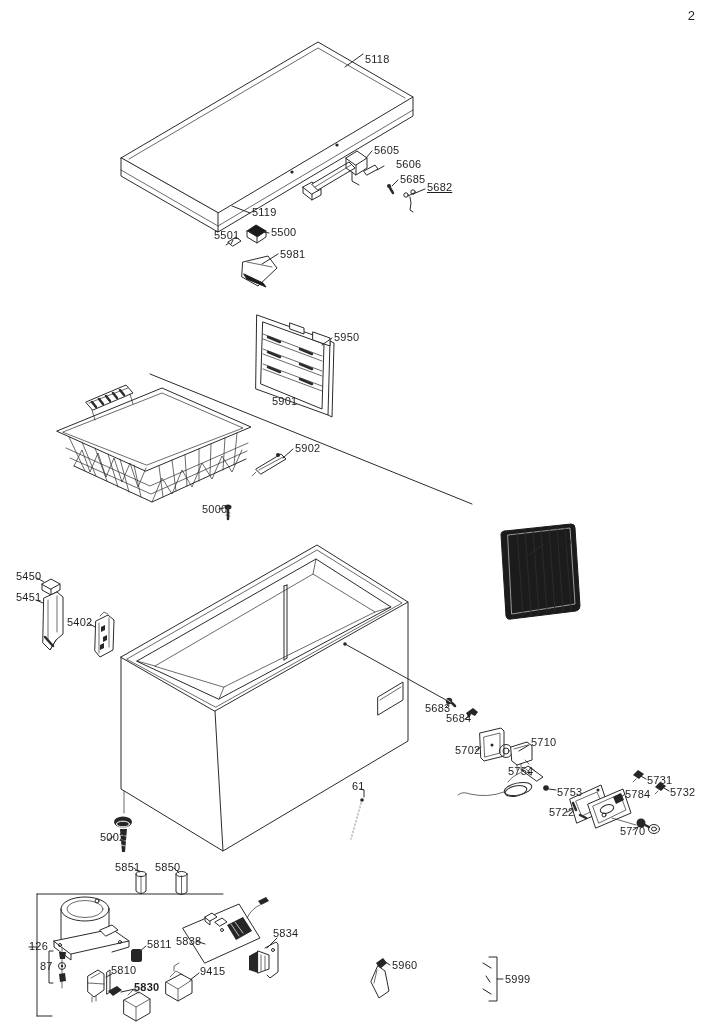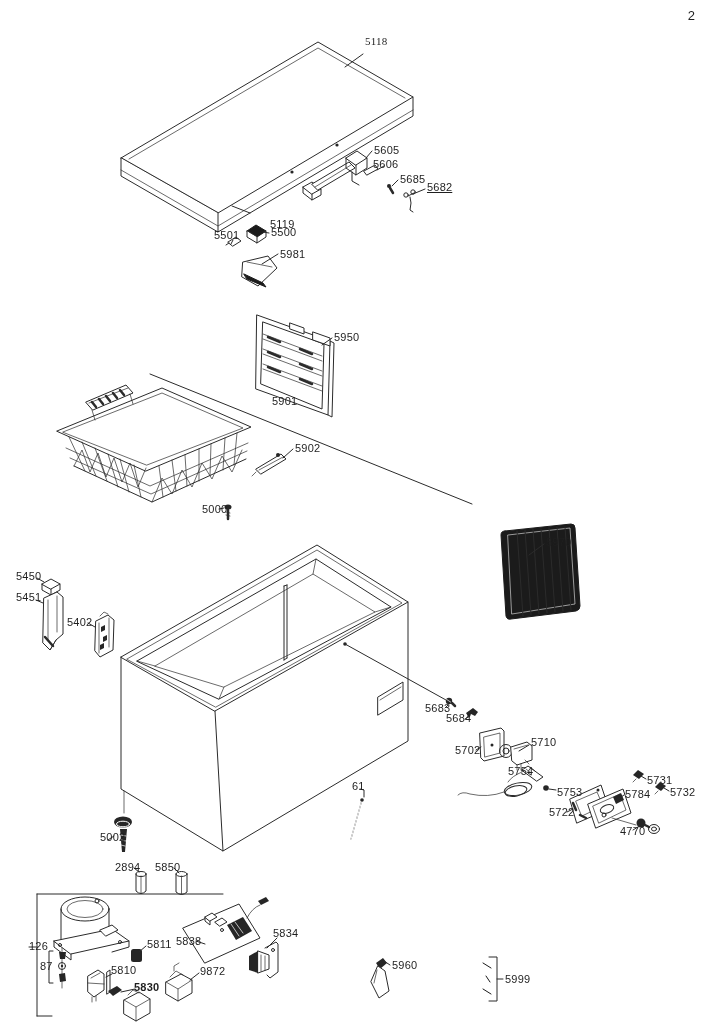--- a/index.html
+++ b/index.html
@@ -349,26 +349,26 @@
       <path d="M277,938 L267,948"></path>
       <path d="M112,974 L106,977"></path>
       <path d="M199,973 L190,980"></path>
       <path d="M135,989 L121,992"></path>
       <path d="M390,965 L384,961"></path>
       <path d="M497,979 L503,979"></path>
     </g>
   </svg>
 
   <div>
-      <span class="callout" style="left: 365px; top: 36px; font-family: Liberation Serif, serif;">5118</span>
+      <span class="callout" style="left: 365px; top: 54px;">5118</span>
       <span class="callout" style="left: 374px; top: 145px;">5605</span>
-      <span class="callout" style="left: 373px; top: 159px;">5606</span>
+      <span class="callout" style="left: 396px; top: 159px;">5606</span>
       <span class="callout" style="left: 400px; top: 174px;">5685</span>
       <span class="callout" style="left: 427px; top: 182px; text-decoration: underline;">5682</span>
-      <span class="callout" style="left: 252px; top: 219px; margin-left: 18px;">5119</span>
+      <span class="callout" style="left: 252px; top: 207px;">5119</span>
       <span class="callout" style="left: 214px; top: 230px;">5501</span>
       <span class="callout" style="left: 271px; top: 227px;">5500</span>
       <span class="callout" style="left: 280px; top: 249px;">5981</span>
       <span class="callout" style="left: 334px; top: 332px;">5950</span>
       <span class="callout" style="left: 272px; top: 396px;">5901</span>
       <span class="callout" style="left: 295px; top: 443px;">5902</span>
       <span class="callout" style="left: 202px; top: 504px;">5000</span>
       <span class="callout" style="left: 546px; top: 537px;">5970</span>
       <span class="callout" style="left: 16px; top: 571px;">5450</span>
       <span class="callout" style="left: 16px; top: 592px;">5451</span>
@@ -376,31 +376,31 @@
       <span class="callout" style="left: 425px; top: 703px; text-align: right;">5683</span>
       <span class="callout" style="left: 446px; top: 713px;">5684</span>
       <span class="callout" style="left: 455px; top: 745px;">5702</span>
       <span class="callout" style="left: 531px; top: 737px;">5710</span>
       <span class="callout" style="left: 508px; top: 766px;">5754</span>
       <span class="callout" style="left: 557px; top: 787px;">5753</span>
       <span class="callout" style="left: 549px; top: 807px;">5722</span>
       <span class="callout" style="left: 647px; top: 775px;">5731</span>
       <span class="callout" style="left: 670px; top: 787px;">5732</span>
       <span class="callout" style="left: 625px; top: 789px;">5784</span>
-      <span class="callout" style="left: 620px; top: 826px;">4770</span>
+      <span class="callout" style="left: 620px; top: 826px;">5770</span>
       <span class="callout" style="left: 352px; top: 781px;">61</span>
       <span class="callout" style="left: 100px; top: 832px;">5002</span>
-      <span class="callout" style="left: 115px; top: 862px;">2894</span>
+      <span class="callout" style="left: 115px; top: 862px;">5851</span>
       <span class="callout" style="left: 155px; top: 862px;">5850</span>
       <span class="callout" style="left: 29px; top: 941px;">126</span>
       <span class="callout" style="left: 40px; top: 961px;">87</span>
       <span class="callout" style="left: 147px; top: 939px;">5811</span>
       <span class="callout" style="left: 176px; top: 936px;">5838</span>
       <span class="callout" style="left: 273px; top: 928px;">5834</span>
       <span class="callout" style="left: 111px; top: 965px;">5810</span>
-      <span class="callout" style="left: 200px; top: 966px;">9872</span>
+      <span class="callout" style="left: 200px; top: 966px;">9415</span>
       <span class="callout" style="left: 134px; top: 982px; font-weight: bold;">5830</span>
       <span class="callout" style="left: 392px; top: 960px;">5960</span>
       <span class="callout" style="left: 505px; top: 974px;">5999</span>
     </div>
 
   <span class="pageno">2</span>
 </div>
 
 </body></html>

